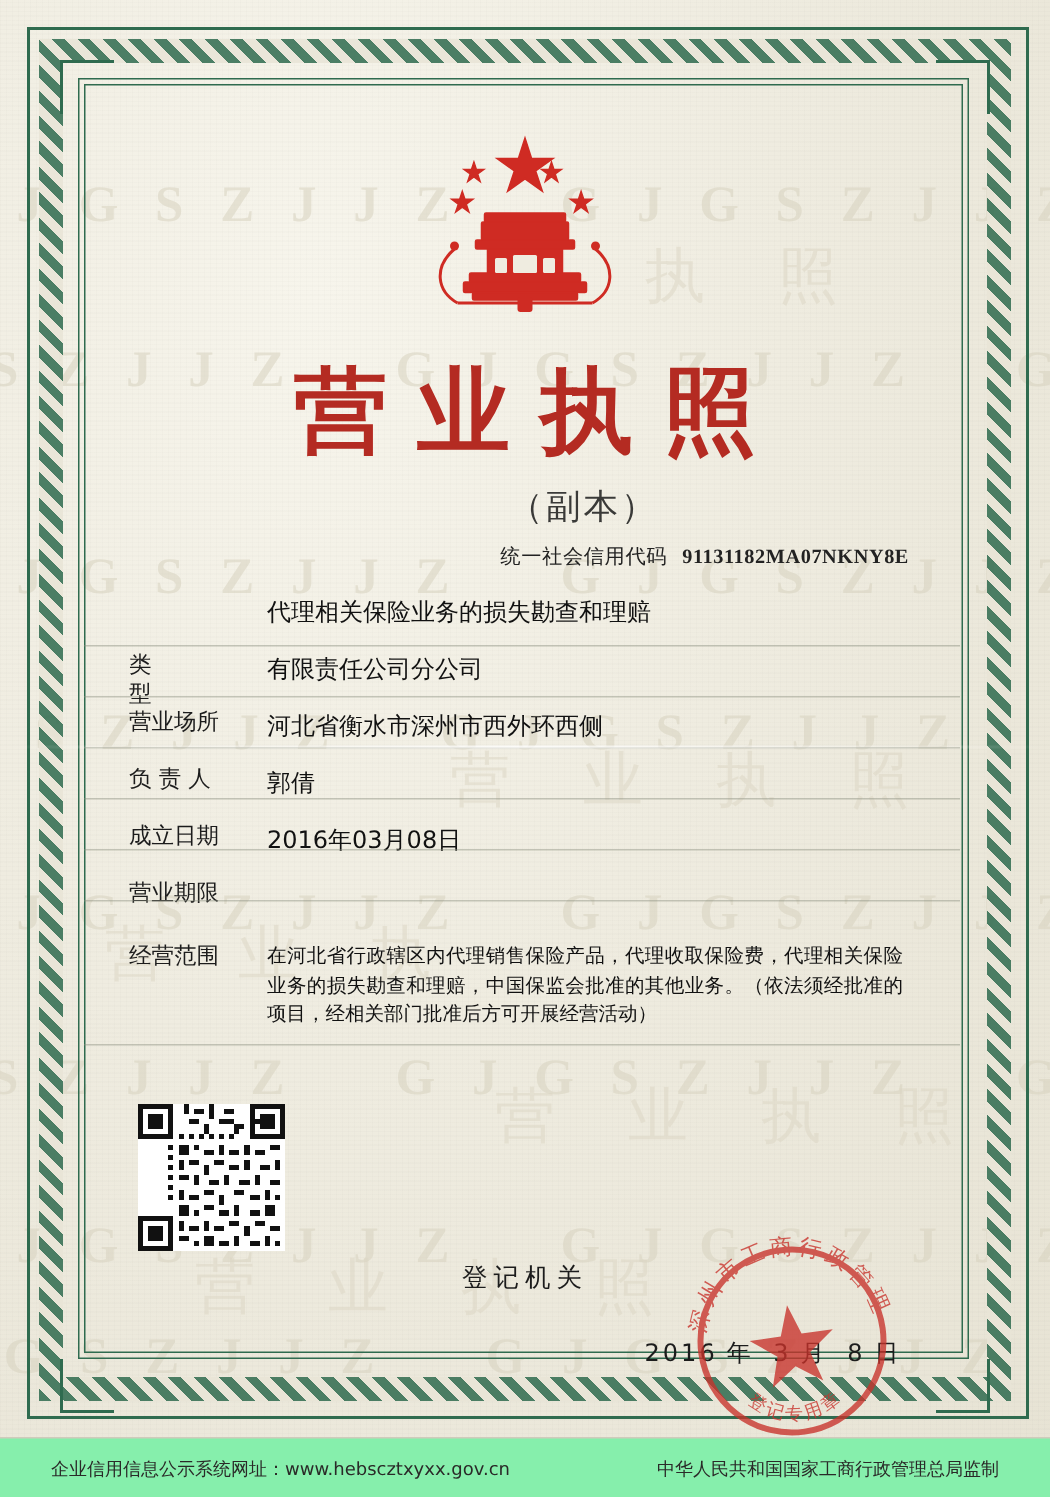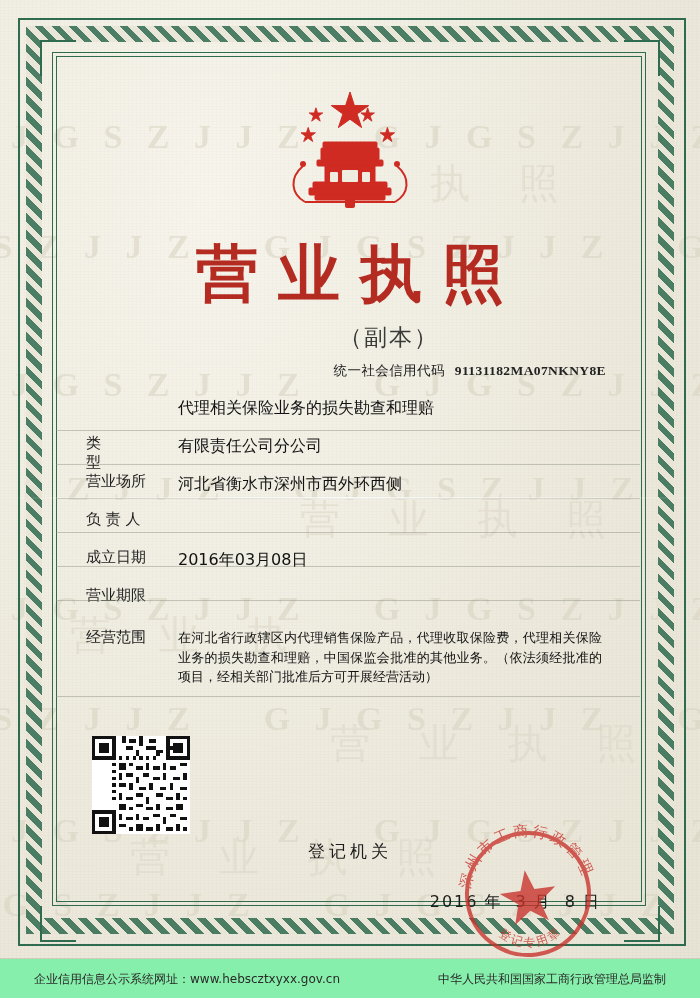--- a/index.html
+++ b/index.html
@@ -231,20 +231,21 @@
     <div class="row" style="height:34px;">
       <div class="lbl sp">类　　型</div>
       <div class="val" style="font-size:16px;">有限责任公司分公司</div>
     </div>
     <div class="row" style="height:34px;">
       <div class="lbl">营业场所</div>
       <div class="val" style="font-size:16px;">河北省衡水市深州市西外环西侧</div>
     </div>
     <div class="row" style="height:34px;">
       <div class="lbl">负 责 人</div>
+      <div class="val" style="font-size:16px;">郭倩</div>
     </div>
     <div class="row" style="height:34px;">
       <div class="lbl">成立日期</div>
       <div class="val" style="font-size:16px;">2016年03月08日</div>
     </div>
     <div class="row" style="height:38px;">
       <div class="lbl">营业期限</div>
       <div class="val" style="font-size:16px;"></div>
     </div>
     <div class="row" style="height:90px;">

